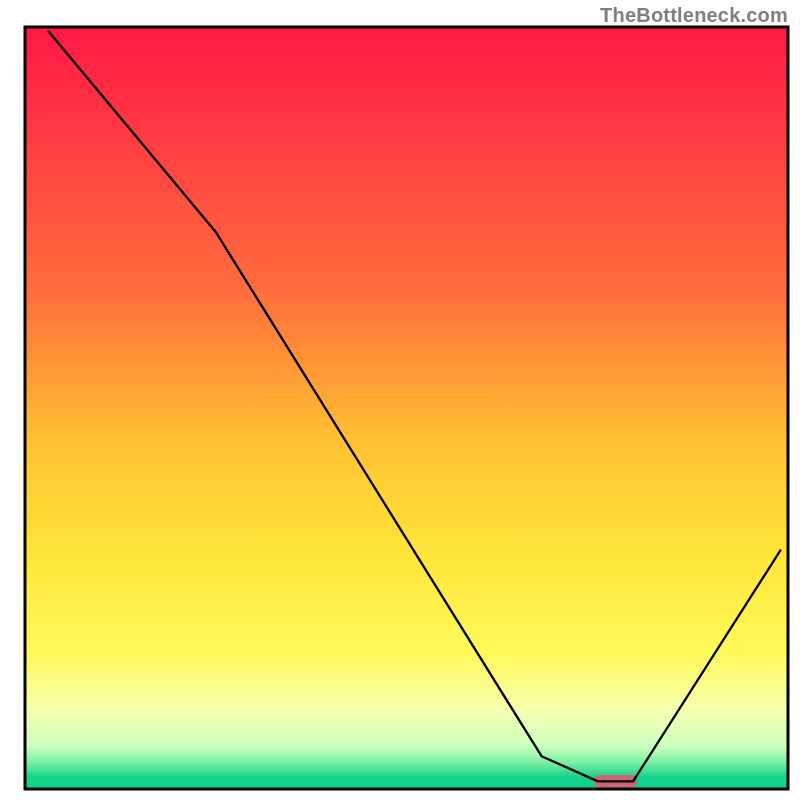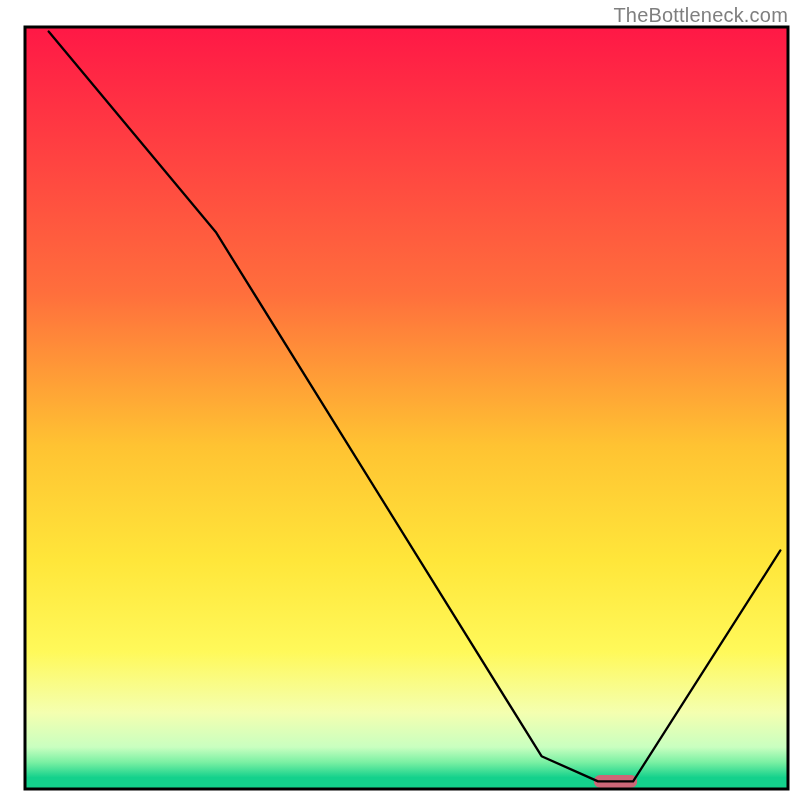--- a/index.html
+++ b/index.html
@@ -9,21 +9,21 @@
     height: 800px;
     background: #ffffff;
     font-family: Arial, Helvetica, sans-serif;
     overflow: hidden;
   }
   .attribution {
     position: absolute;
     top: 4px;
     right: 12px;
     font-size: 20px;
-    font-weight: 400;
+    font-weight: 700;
     color: #7f7f7f;
     letter-spacing: 0.2px;
   }
   .stage {
     position: absolute;
     left: 0;
     top: 0;
     width: 800px;
     height: 800px;
   }

